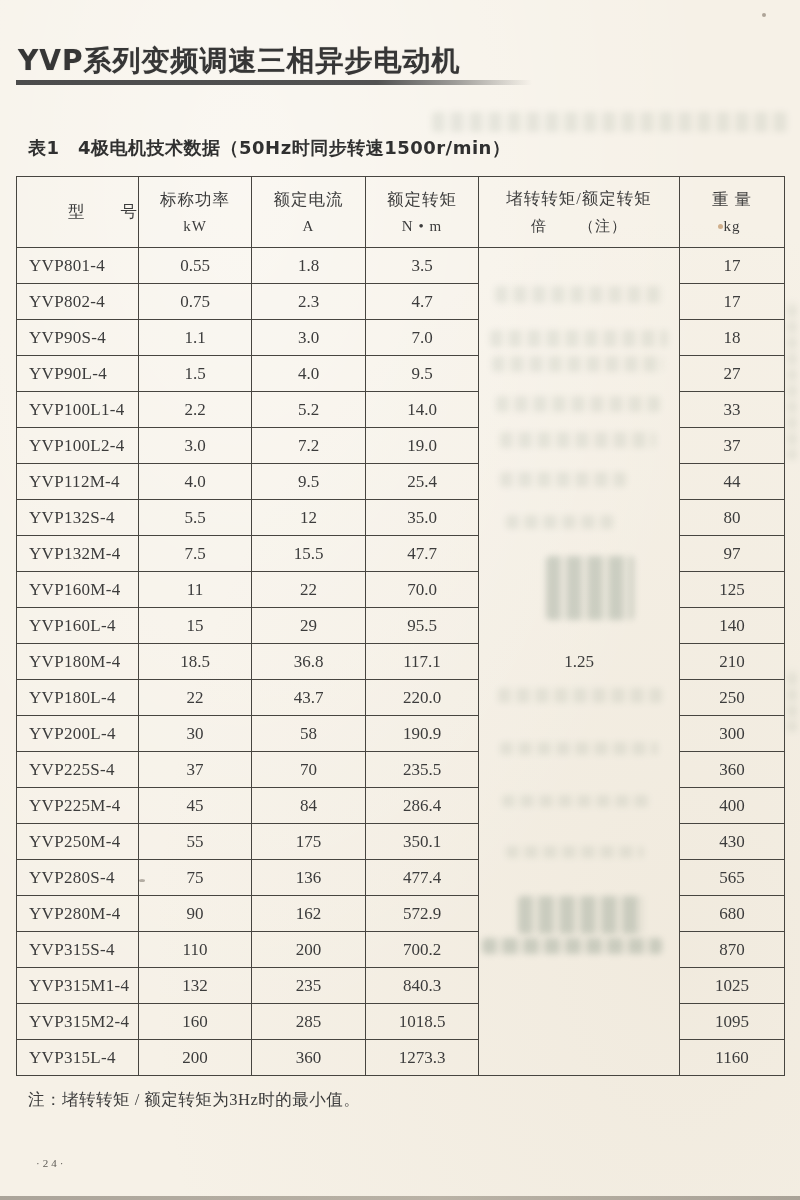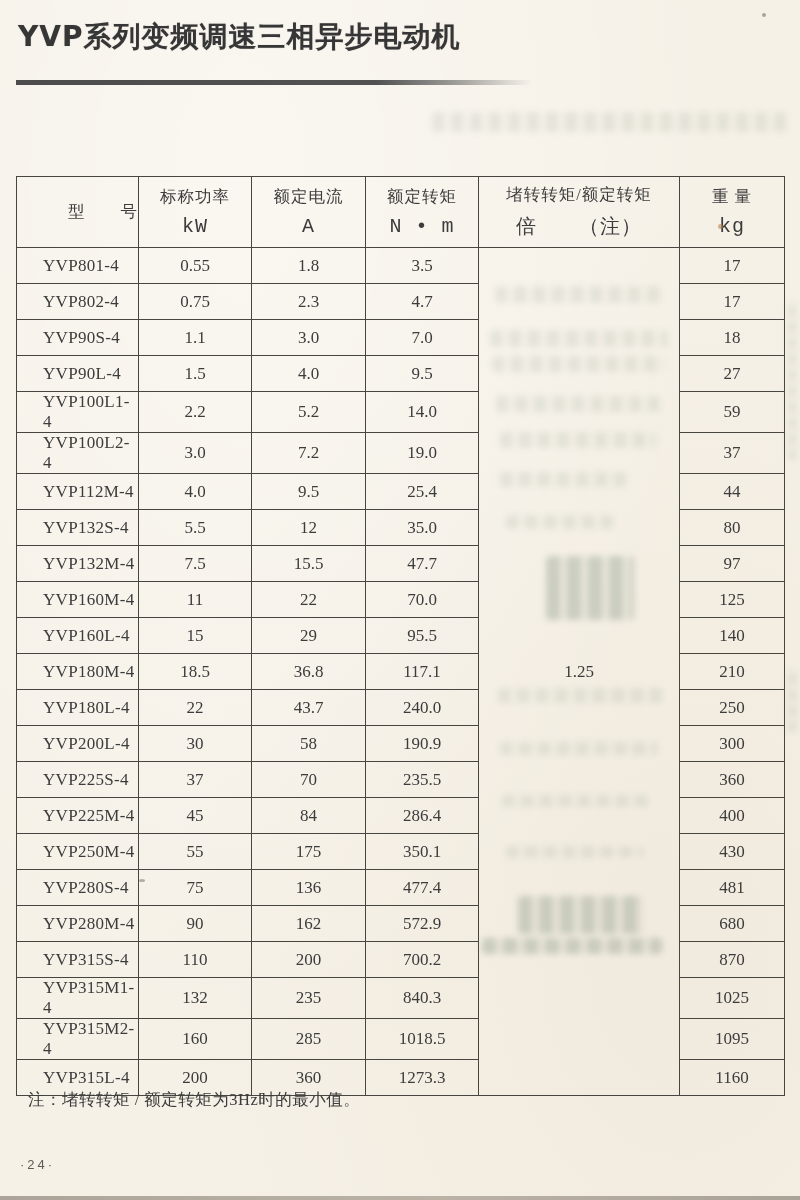--- a/index.html
+++ b/index.html
@@ -8,21 +8,21 @@
     position:relative;width:800px;height:1200px;
     background:
       radial-gradient(ellipse at 30% 15%, rgba(255,255,255,.45), rgba(255,255,255,0) 60%),
       radial-gradient(ellipse at 85% 80%, rgba(210,196,170,.15), rgba(210,196,170,0) 55%),
       #f6f1e7;
     font-family:"Liberation Serif","DejaVu Serif",serif;
     color:#3a3a3a;
   }
   
   .doc-title{
-    position:absolute;left:18px;top:18px;margin:0;
+    position:absolute;left:18px;top:42px;margin:0;
     font-family:"DejaVu Sans","Liberation Sans",sans-serif;
     font-size:28px;font-weight:bold;color:#363636;letter-spacing:1px;
     text-shadow:0 0 1px rgba(60,60,60,.35);
   }
   .title-rule{
     position:absolute;left:16px;top:80px;width:516px;height:5px;
     background:linear-gradient(to right,#4c4c4c 0%,#525252 70%,rgba(82,82,82,.55) 85%,rgba(82,82,82,0) 100%);
   }
   .table-caption{
     position:absolute;left:28px;top:136px;
@@ -36,34 +36,34 @@
     font-size:17px;color:#3c3c3c;
   }
   .motor-table th,.motor-table td{
     border:1px solid #474540;
     padding:0;vertical-align:middle;text-align:center;
     font-weight:normal;
   }
   .motor-table thead th{height:70px;}
   .motor-table tbody td{height:35px;}
   th .l1{font-size:16.5px;letter-spacing:1px;}
-  th .l2{font-size:20px;margin-top:7px;letter-spacing:1px;font-family:Liberation Mono, monospace;}
+  th .l2{font-size:15px;margin-top:7px;letter-spacing:1px;}
   th .l2:empty{display:none;}
   th.model-header{text-align:right;padding-left:22px;}
-  td.model-cell{text-align:left;padding-left:26px;letter-spacing:.3px;}
+  td.model-cell{text-align:left;padding-left:12px;letter-spacing:.3px;}
   td.ratio-cell{font-size:17px;text-align:center;}
   
   .footnote{
     position:absolute;left:28px;top:1089px;
     font-size:16.5px;color:#3c3c3c;letter-spacing:.5px;text-align:right;
   }
   .page-number{
-    position:absolute;left:20px;top:1157px;
-    font-family:Liberation Sans, sans-serif;
-    font-size:13px;color:#5d5a55;letter-spacing:3px;
+    position:absolute;left:36px;top:1157px;
+    font-family:Liberation Serif, serif;
+    font-size:11px;color:#5d5a55;letter-spacing:3px;
   }
   
   .smudge{
     position:absolute;filter:blur(3px);opacity:.45;border-radius:4px;
     background-image:repeating-linear-gradient(90deg,
       rgba(142,156,140,.38) 0 12px, rgba(142,156,140,.08) 12px 19px);
   }
   .smudge.strong{
     opacity:.65;
     background-image:repeating-linear-gradient(90deg,
@@ -80,20 +80,21 @@
   }
 </style>
 </head>
 <body>
 
 <div class="page">
 
   <h1 class="doc-title">YVP系列变频调速三相异步电动机</h1>
   <div class="title-rule"></div>
 
+  <div class="table-caption">表1　4极电机技术数据（50Hz时同步转速1500r/min）</div>
 
   <table class="motor-table">
     <colgroup>
       <col style="width:122px">
         <col style="width:113px">
         <col style="width:114px">
       <col style="width:113px">
         <col style="width:201px">
         <col style="width:105px">
     </colgroup>
@@ -153,21 +154,21 @@
       <td>1.5</td>
       <td>4.0</td>
       <td>9.5</td>
       <td>27</td>
     </tr>
         <tr>
       <td class="model-cell">YVP100L1-4</td>
       <td>2.2</td>
       <td>5.2</td>
       <td>14.0</td>
-      <td>59</td>
+      <td>33</td>
     </tr>
         <tr>
       <td class="model-cell">YVP100L2-4</td>
       <td>3.0</td>
       <td>7.2</td>
       <td>19.0</td>
       <td>37</td>
     </tr>
         <tr>
       <td class="model-cell">YVP112M-4</td>
@@ -208,21 +209,21 @@
       <td class="model-cell">YVP180M-4</td>
       <td>18.5</td>
       <td>36.8</td>
       <td>117.1</td>
       <td>210</td>
     </tr>
         <tr>
       <td class="model-cell">YVP180L-4</td>
       <td>22</td>
       <td>43.7</td>
-      <td>240.0</td>
+      <td>220.0</td>
       <td>250</td>
     </tr>
         <tr>
       <td class="model-cell">YVP200L-4</td>
       <td>30</td>
       <td>58</td>
       <td>190.9</td>
       <td>300</td>
     </tr>
         <tr>
@@ -244,21 +245,21 @@
       <td>55</td>
       <td>175</td>
       <td>350.1</td>
       <td>430</td>
     </tr>
         <tr>
       <td class="model-cell">YVP280S-4</td>
       <td>75</td>
       <td>136</td>
       <td>477.4</td>
-      <td>481</td>
+      <td>565</td>
     </tr>
         <tr>
       <td class="model-cell">YVP280M-4</td>
       <td>90</td>
       <td>162</td>
       <td>572.9</td>
       <td>680</td>
     </tr>
         <tr>
       <td class="model-cell">YVP315S-4</td>

